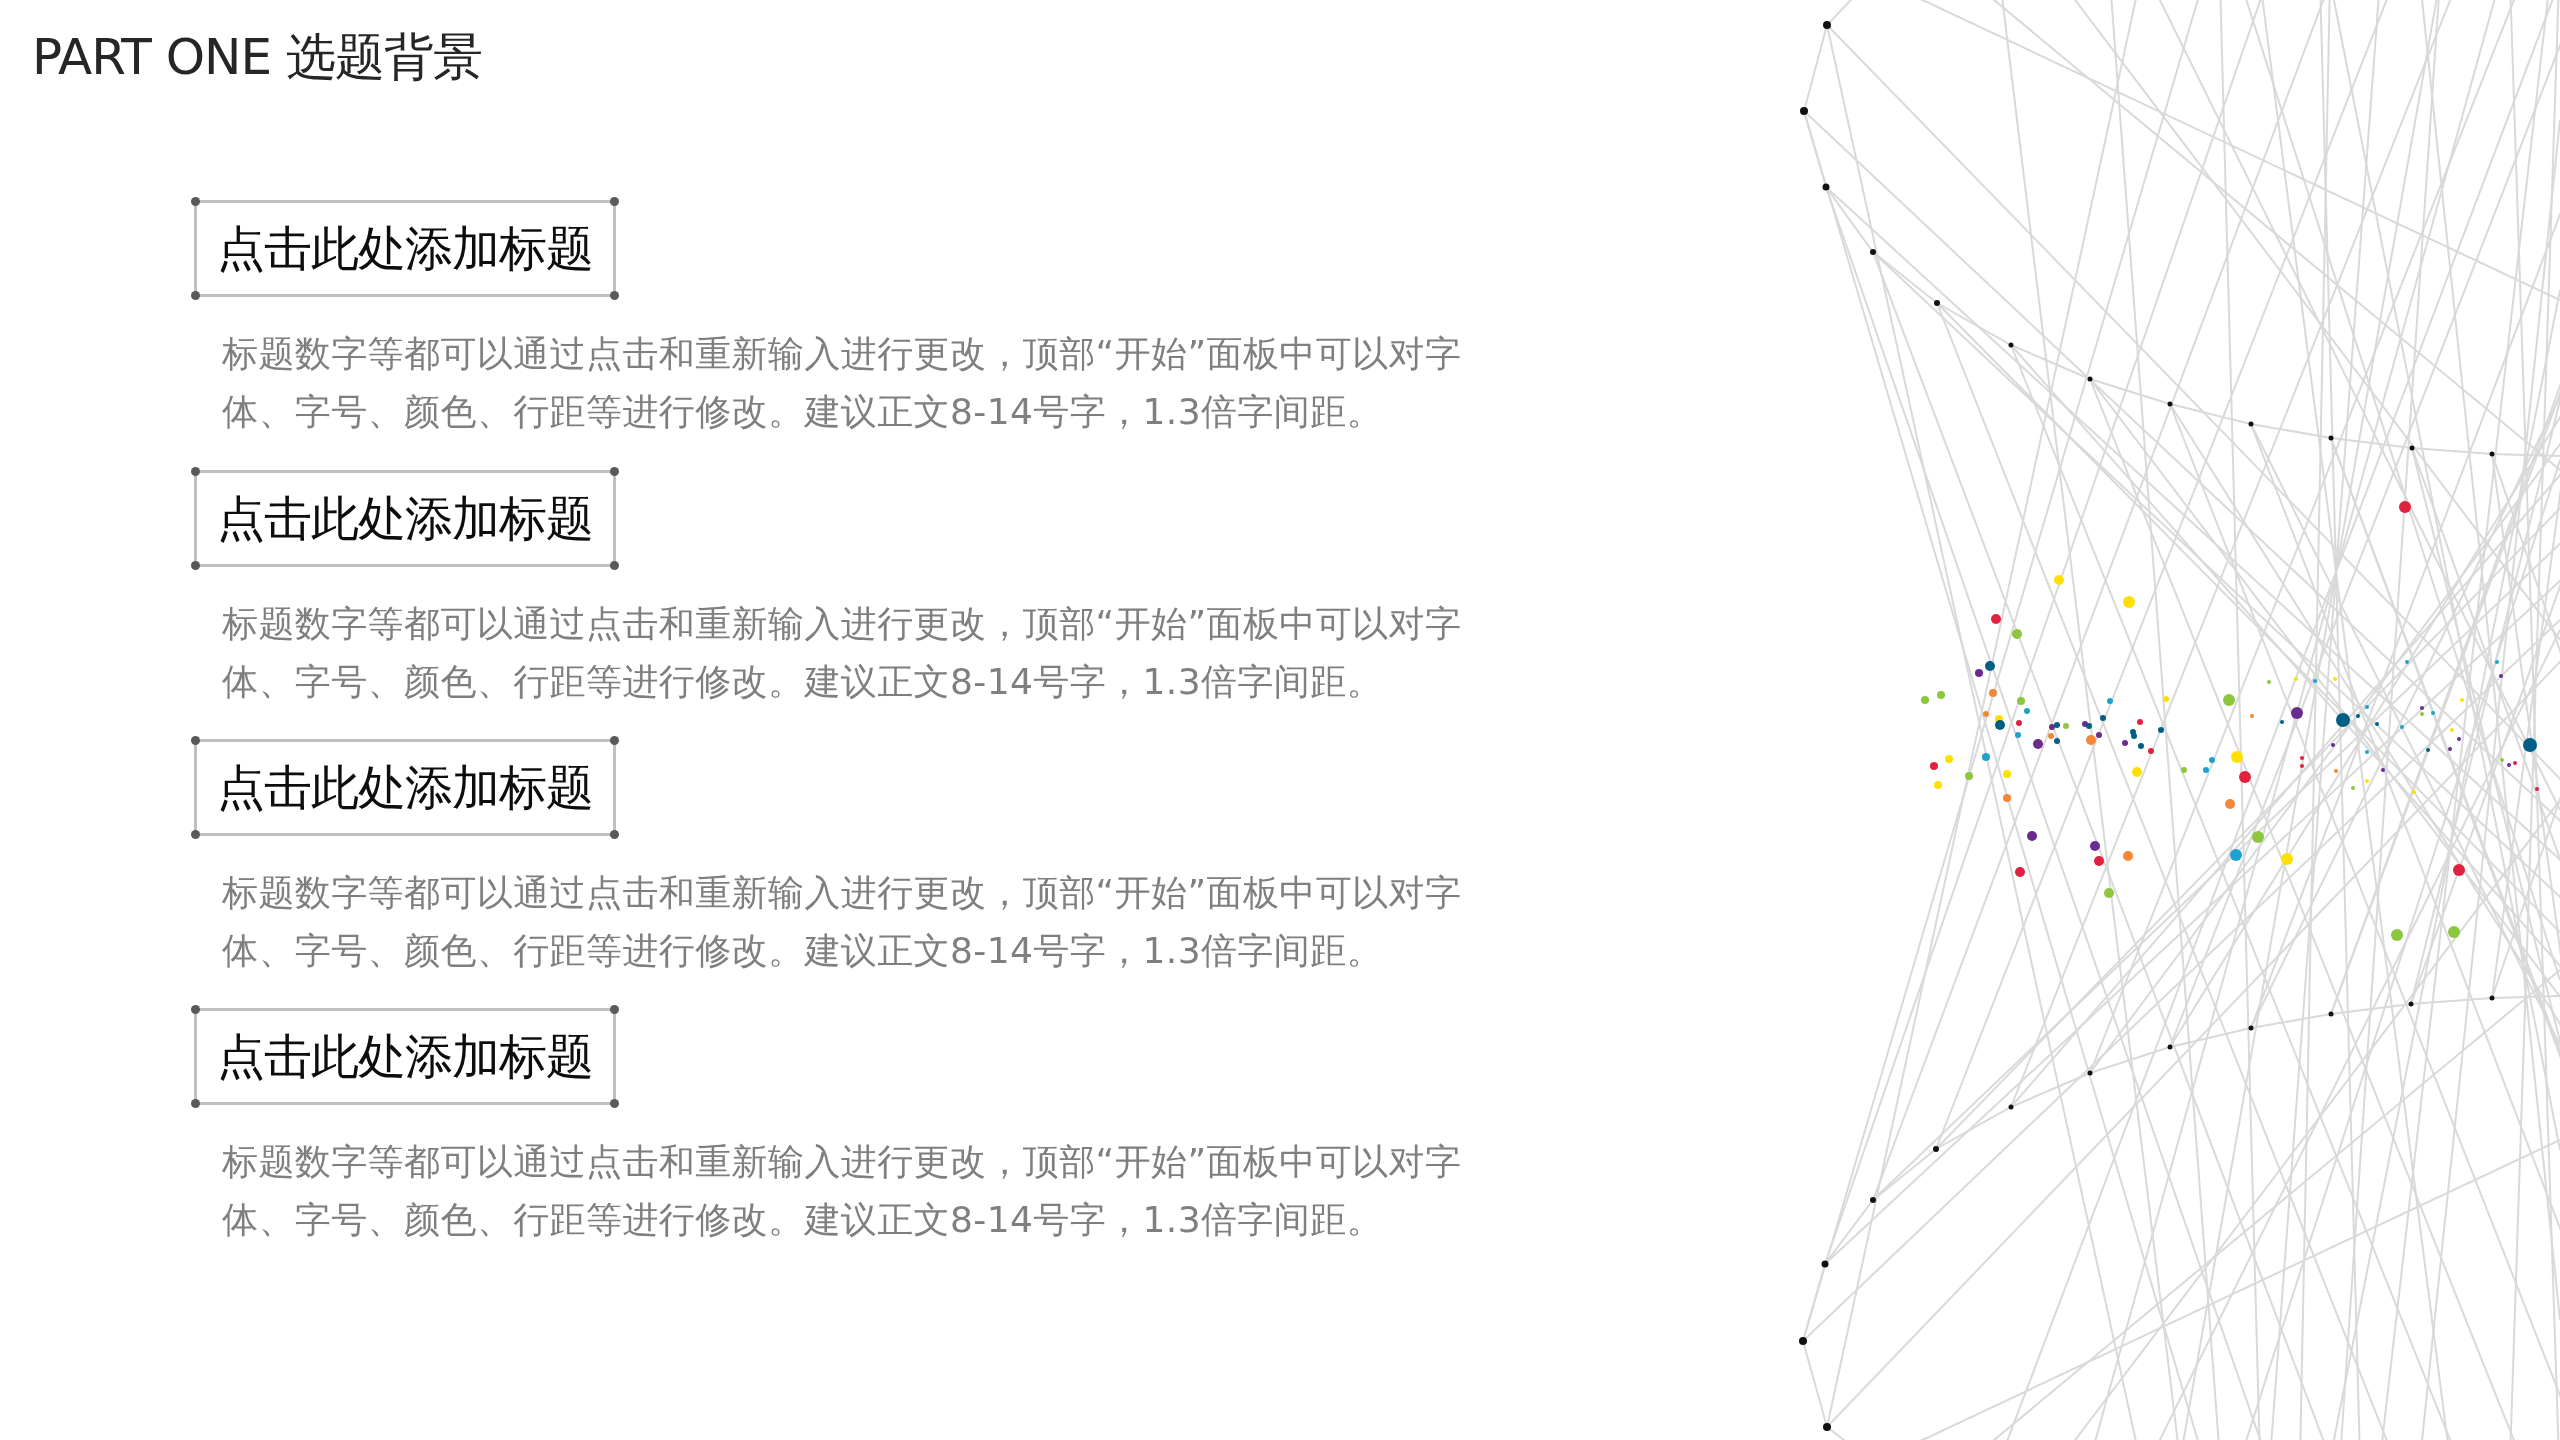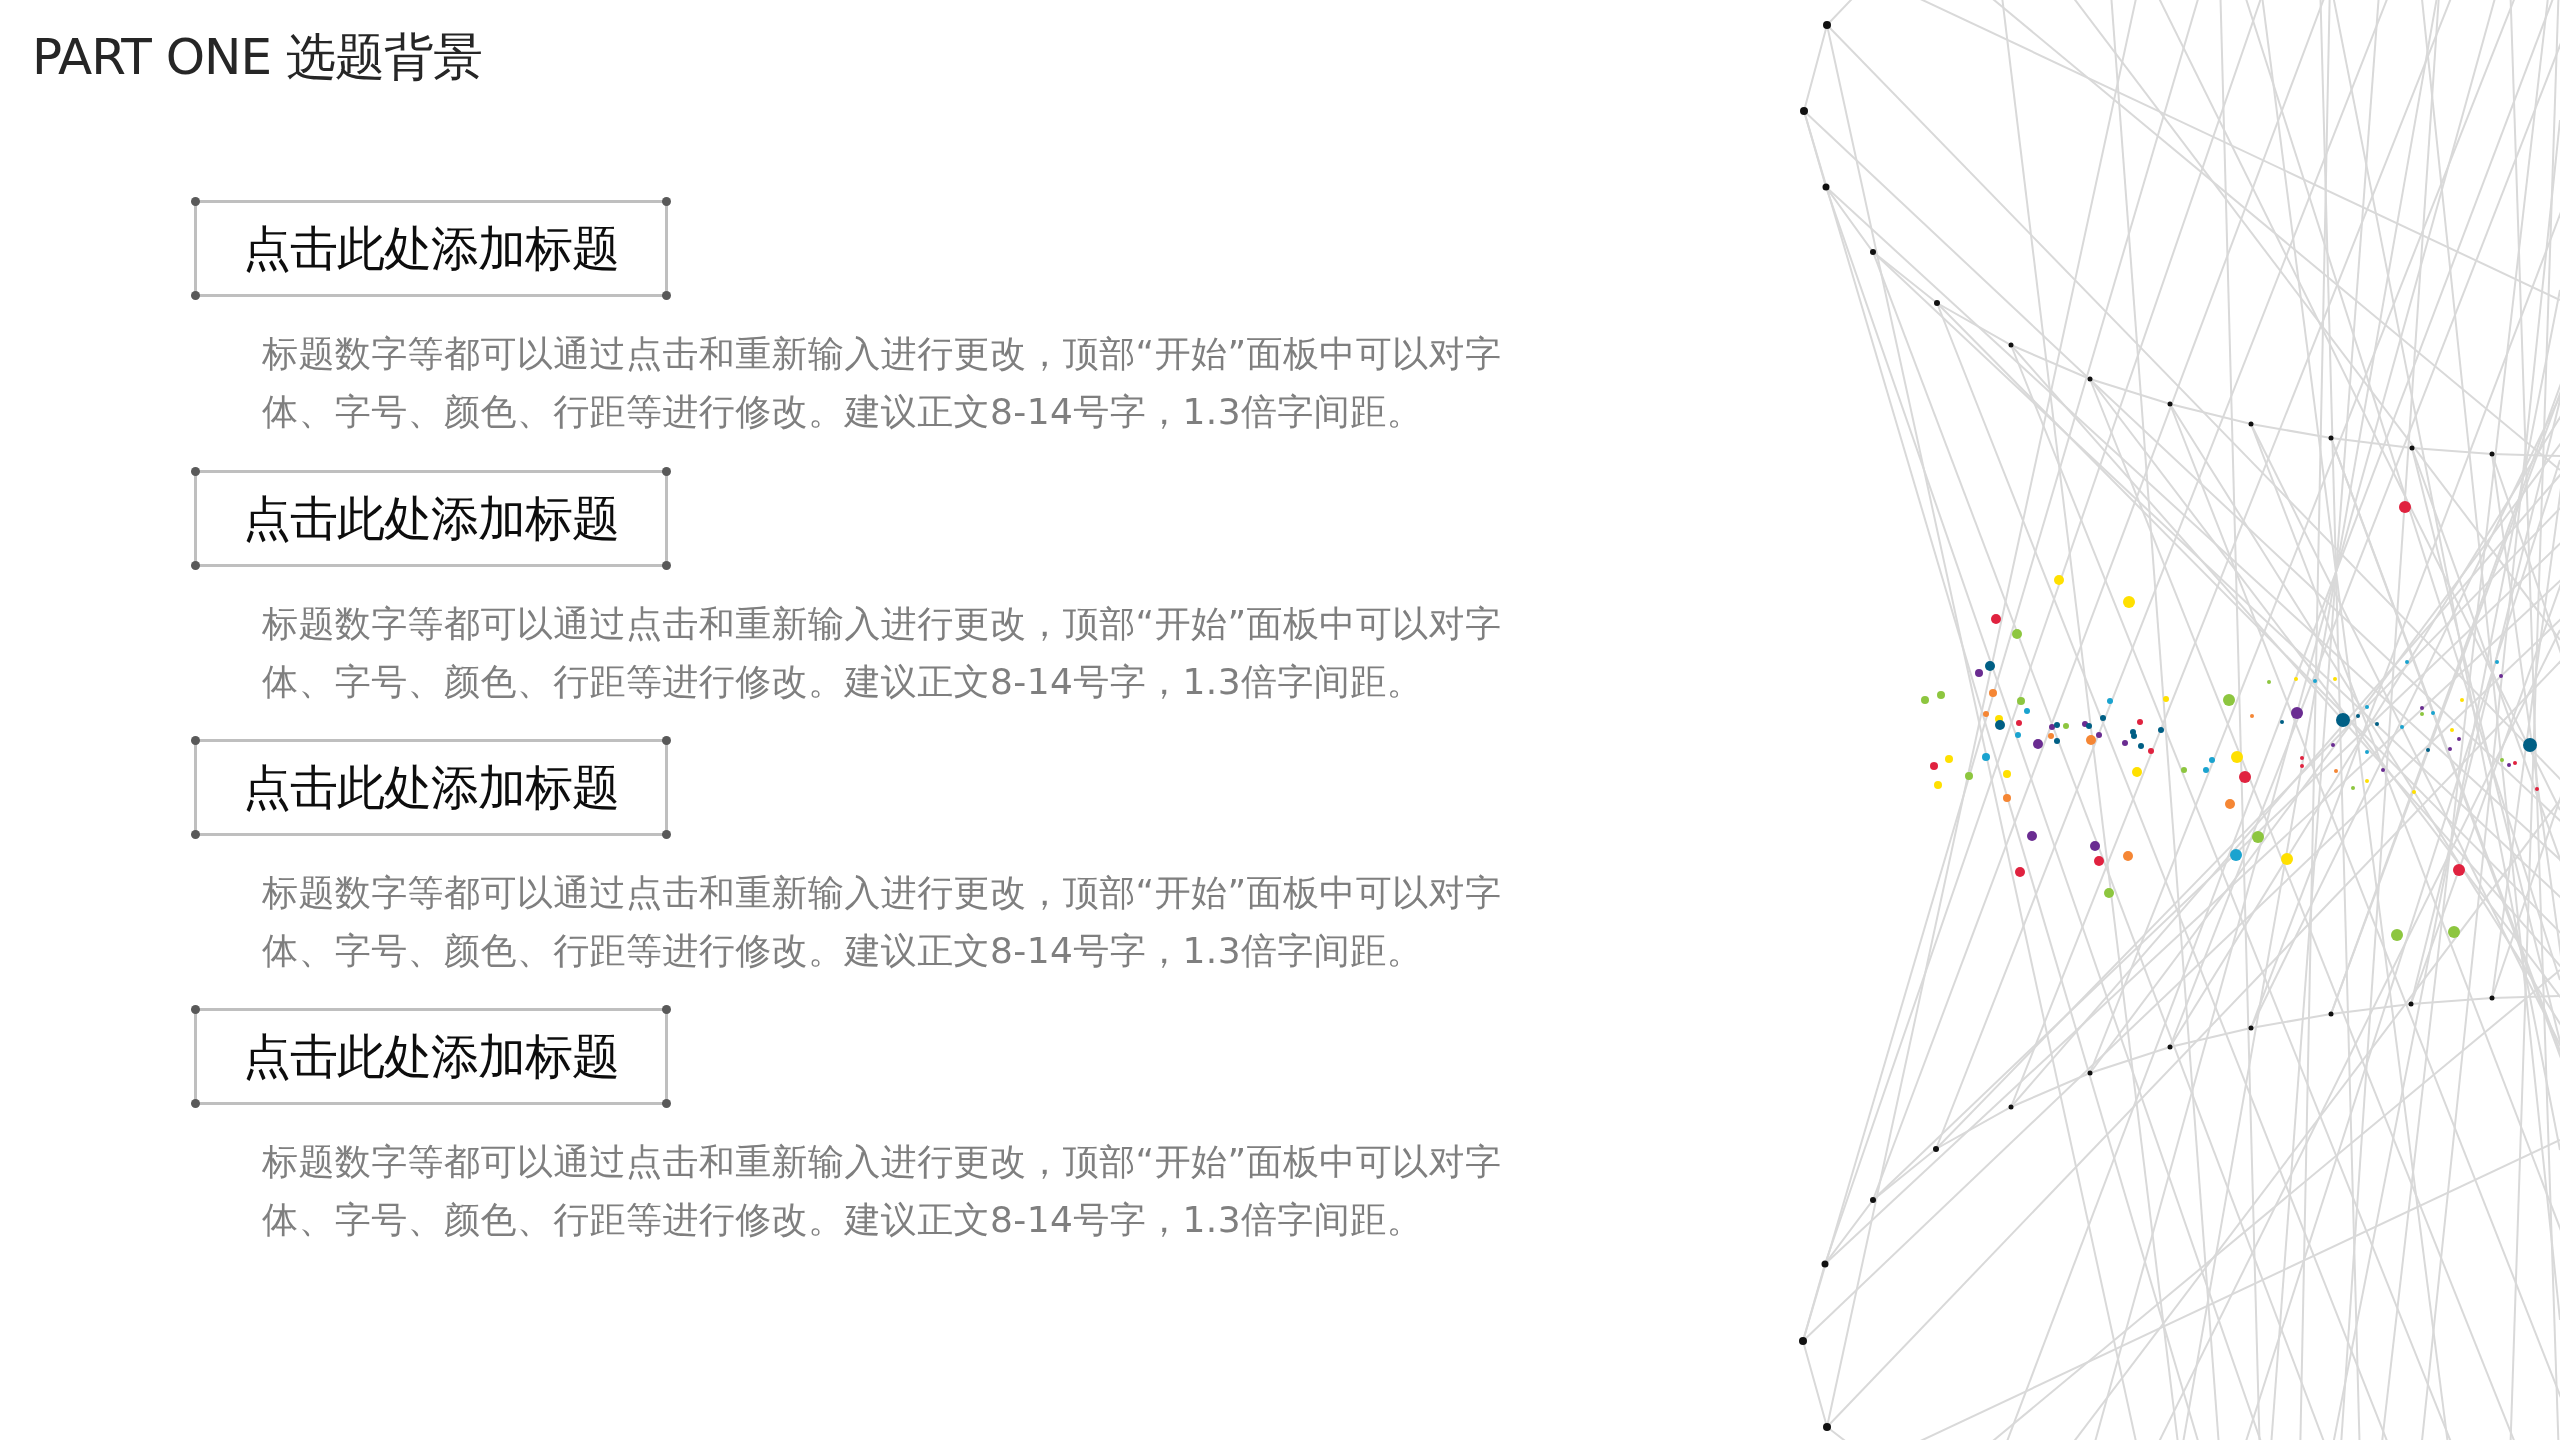--- a/index.html
+++ b/index.html
@@ -1,29 +1,29 @@
 <!DOCTYPE html>
 <html><head>
 <meta charset="utf-8">
 <style>
   html, body { margin:0; padding:0; background:#ffffff; }
   body { width:2560px; height:1440px; position:relative; overflow:hidden;
          font-family:"DejaVu Sans","Liberation Sans",sans-serif; }
   .page-title { position:absolute; left:32px; top:22px; font-size:50px; color:#262626;
                 letter-spacing:-1px; white-space:nowrap; line-height:70px; }
   .section { position:absolute; left:194px; width:1400px; }
-  .title-box { position:absolute; left:0; top:0; width:474px; height:97px;
+  .title-box { position:absolute; left:0; top:0; width:422px; height:97px;
                border:3px solid #bfbfbf; box-sizing:border-box;
                display:flex; align-items:center; justify-content:center; }
   .title-box .corner { position:absolute; width:9px; height:9px; border-radius:50%; background:#595959; }
   .corner.tl { left:-6px; top:-6px; } .corner.tr { right:-6px; top:-6px; }
   .corner.bl { left:-6px; bottom:-6px; } .corner.br { right:-6px; bottom:-6px; }
   .title-text { font-size:48px; color:#0d0d0d; white-space:nowrap; letter-spacing:-1px; }
   .desc { position:absolute; left:28px; top:125px; width:1320px; font-size:36px;
-          line-height:58px; color:#7f7f7f; letter-spacing:0.4px;margin-left:40px; }
+          line-height:58px; color:#7f7f7f; letter-spacing:0.4px; }
   .desc div { white-space:nowrap; }
   #decor { position:absolute; left:0; top:0; width:2560px; height:1440px; pointer-events:none; }
 </style>
 </head>
 <body>
 
 <div class="page-title">PART ONE 选题背景</div>
 
 <div class="section" style="top:200px;">
   <div class="title-box">

